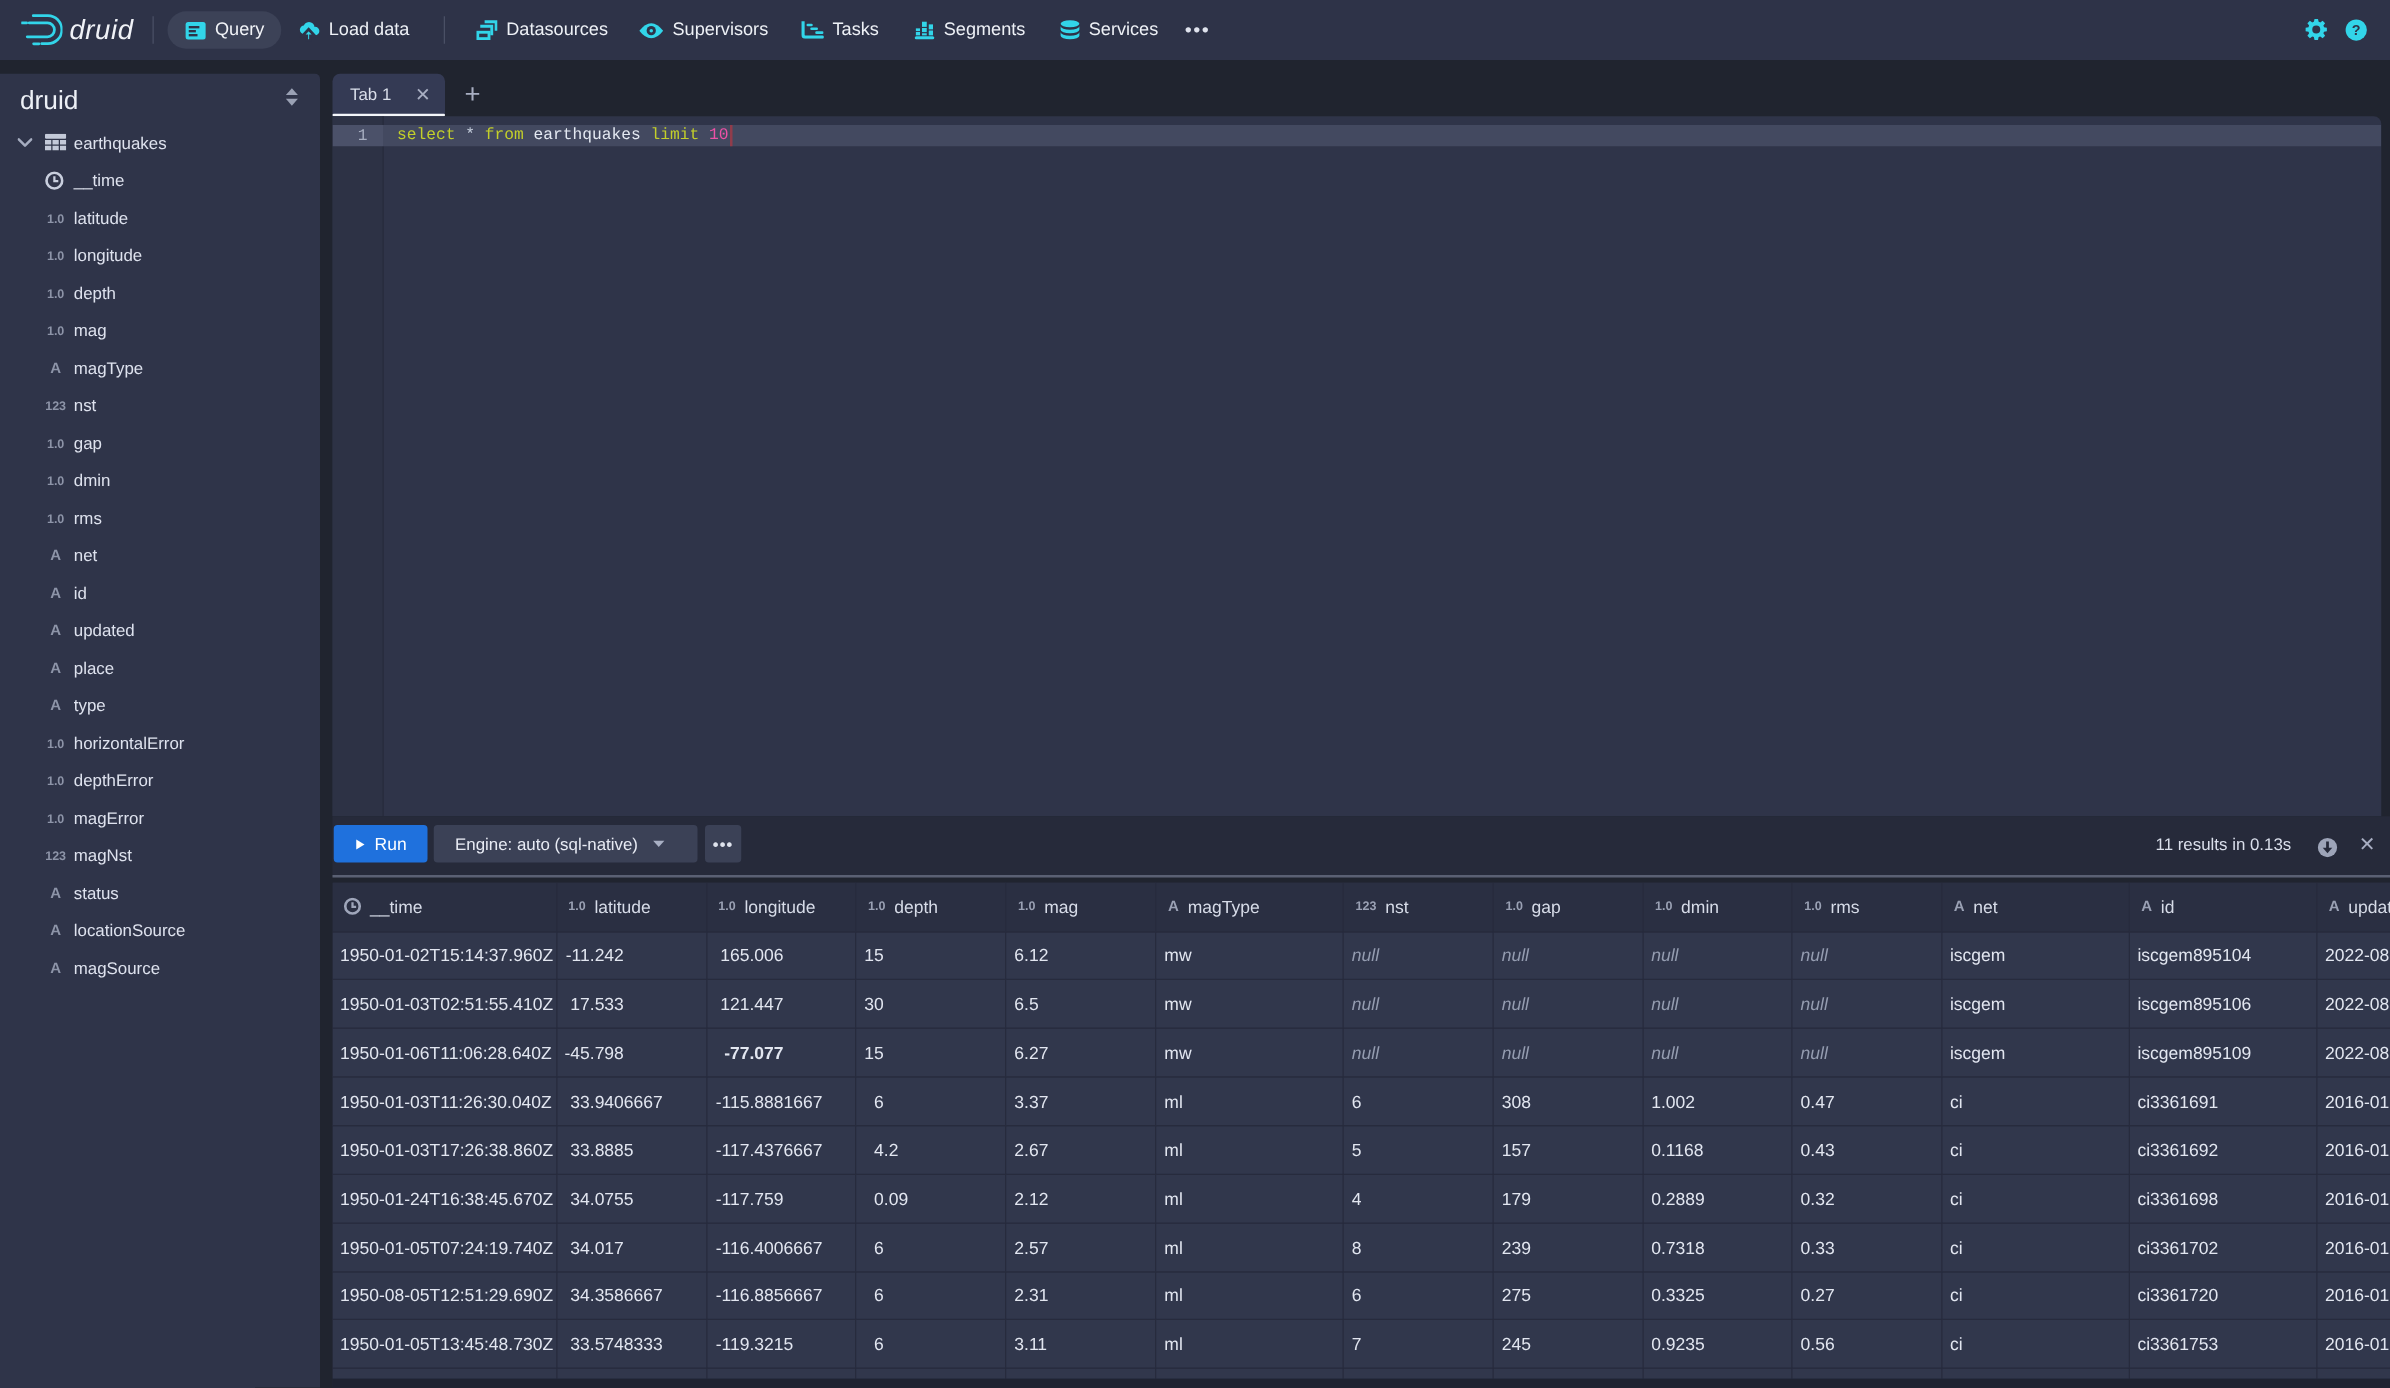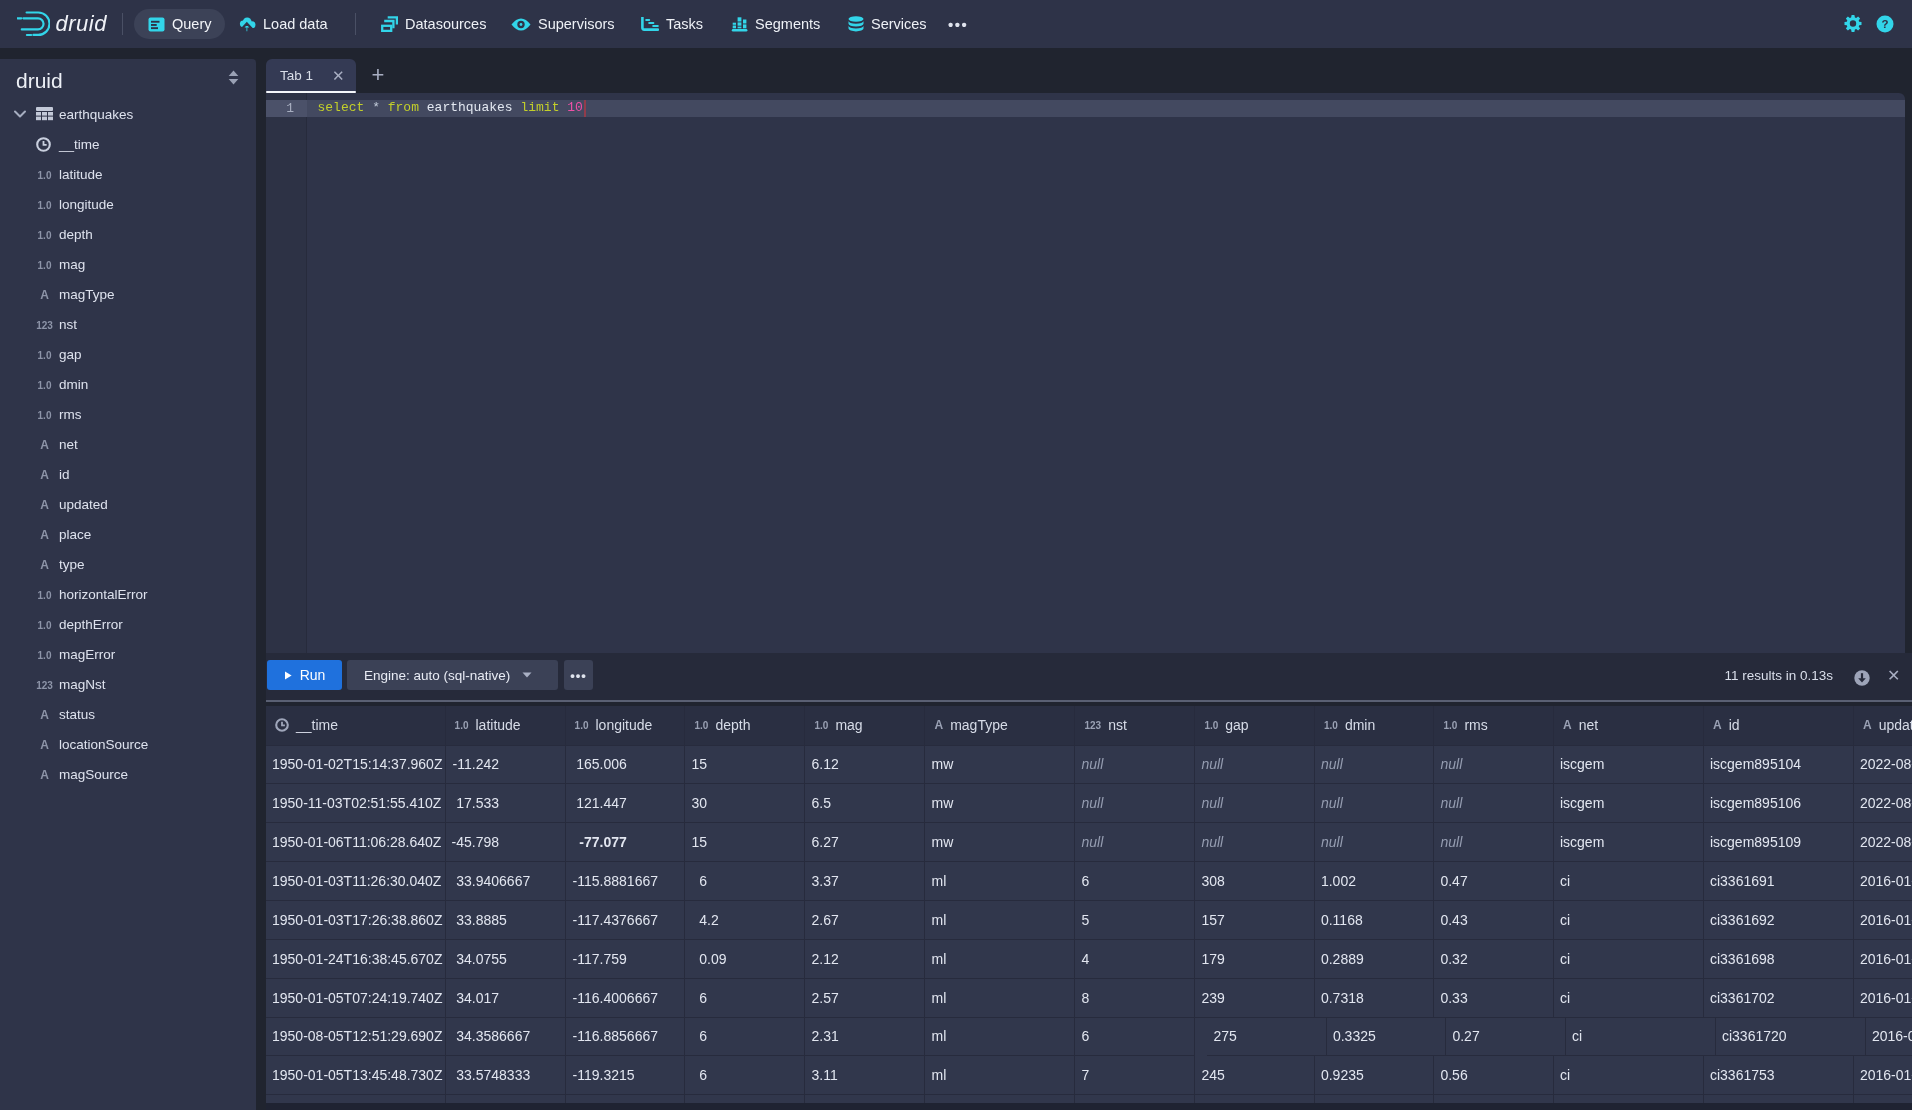--- a/index.html
+++ b/index.html
@@ -420,21 +420,21 @@
         <span class="nul">null</span>
       </div>
       <div class="c nc" style="width:119.5px;">
         <span class="nul">null</span>
       </div>
       <div class="c" style="width:150px;">iscgem</div>
       <div class="c" style="width:150px;">iscgem895104</div>
       <div class="c" style="width:230px;">2022-08-05T14:48:36.000Z</div>
     </div>
     <div class="r drow">
-      <div class="c nc" style="width:179.6px;">1950-11-03T02:51:55.410Z</div>
+      <div class="c nc" style="width:179.6px;">1950-01-03T02:51:55.410Z</div>
       <div class="c nc" style="width:120px;"><span class="ip" style="width:20.23px">17</span>.533</div>
       <div class="c nc" style="width:119.9px;"><span class="ip" style="width:28.01px">121</span>.447</div>
       <div class="c nc" style="width:120px;">
         <span class="ip" style="width:15.57px">30</span>
       </div>
       <div class="c nc" style="width:120px;"><span class="ip" style="width:7.78px">6</span>.5</div>
       <div class="c" style="width:150px;">mw</div>
       <div class="c nc" style="width:119.9px;">
         <span class="nul">null</span>
       </div>
@@ -561,21 +561,21 @@
       <div class="c nc" style="width:120px;"><span class="ip" style="width:20.23px">34</span>.3586667</div>
       <div class="c nc" style="width:119.9px;"><span class="ip" style="width:28.01px">-116</span>.8856667</div>
       <div class="c nc" style="width:120px;">
         <span class="ip" style="width:15.57px">6</span>
       </div>
       <div class="c nc" style="width:120px;"><span class="ip" style="width:7.78px">2</span>.31</div>
       <div class="c" style="width:150px;">ml</div>
       <div class="c nc" style="width:119.9px;">
         <span class="ip" style="width:7.78px">6</span>
       </div>
-      <div class="c nc" style="width:119.6px;margin-left:12px;">
+      <div class="c nc" style="width:119.6px;">
         <span class="ip" style="width:23.35px">275</span>
       </div>
       <div class="c nc" style="width:119.5px;"><span class="ip" style="width:7.78px">0</span>.3325</div>
       <div class="c nc" style="width:119.5px;"><span class="ip" style="width:7.78px">0</span>.27</div>
       <div class="c" style="width:150px;">ci</div>
       <div class="c" style="width:150px;">ci3361720</div>
       <div class="c" style="width:230px;">2016-01-27T20:43:06.980Z</div>
     </div>
     <div class="r drow">
       <div class="c nc" style="width:179.6px;">1950-01-05T13:45:48.730Z</div>

